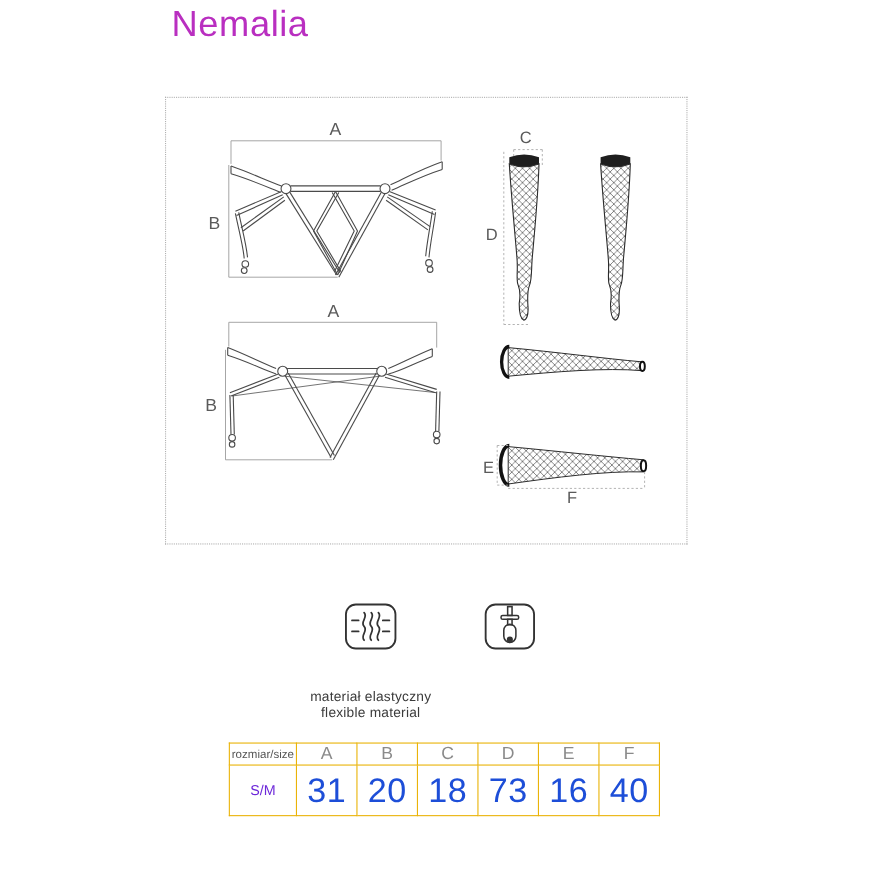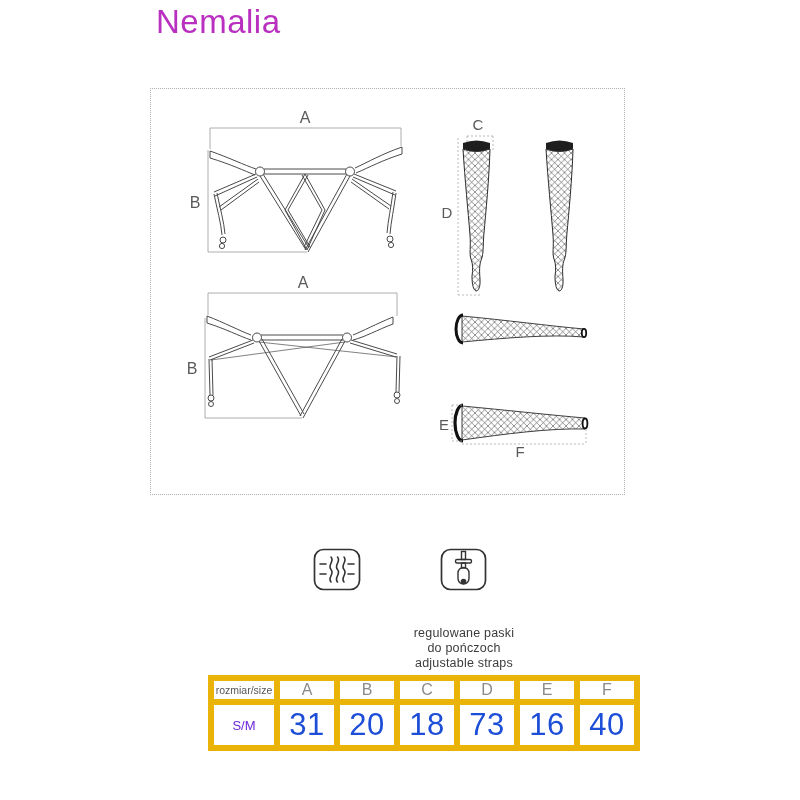--- a/index.html
+++ b/index.html
@@ -8,21 +8,21 @@
   .title{position:absolute;left:156px;top:0px;margin:0;font-size:33px;font-weight:400;
          letter-spacing:.5px;color:#b92fc0;line-height:44px;}
   .diagram-box{position:absolute;left:150px;top:88px;width:473px;height:405px;
                border:1px dotted #b0b0b0;}
   .diagram-svg{position:absolute;left:150px;top:88px;}
   .feature-icon{position:absolute;}
   .feature-label{position:absolute;text-align:center;font-size:12.5px;line-height:15px;
                  color:#3c3c3c;letter-spacing:.2px;}
   .size-table{position:absolute;left:208px;top:675px;border-collapse:collapse;
               table-layout:fixed;}
-  .size-table td,.size-table th{border:6px solid #eab308;text-align:center;vertical-align:middle;
+  .size-table td,.size-table th{border:1px solid #eab308;text-align:center;vertical-align:middle;
               padding:0;font-weight:400;}
   .col-size{width:60px;}
   .col-dim{width:54px;}
   .hdr-row{height:20px;}
   .hdr-label{font-size:10.5px;color:#555;}
   .hdr-letter{font-size:16px;color:#8a8a8a;}
   .data-row{height:46px;}
   .row-label{font-size:13px;color:#6d28d9;}
   .num{font-size:31px;color:#1d4ed8;letter-spacing:.5px;}
   text{font-family:"Liberation Sans",sans-serif;}
@@ -196,26 +196,25 @@
     <rect x="1.5" y="1.5" width="44" height="40" rx="9" fill="none" stroke="#333" stroke-width="1.7"></rect>
     <g stroke="#333" stroke-width="1.4" fill="none">
       <rect x="21.5" y="3.5" width="4" height="8"></rect>
       <rect x="15.5" y="11.5" width="16" height="3.5" rx="1.5"></rect>
       <rect x="21.5" y="15" width="4" height="5"></rect>
       <rect x="18" y="19.5" width="11" height="16.5" rx="5.5"></rect>
     </g>
     <circle cx="23.5" cy="33.5" r="2.8" fill="#333"></circle>
   </svg>
 
-
-  <div class="feature-label" style="left:384px;top:626px;width:160px;">
-    <div>regulowane paski</div>
-    <div>do pończoch</div>
-    <div>adjustable straps</div>
+  <div class="feature-label" style="left:257px;top:626px;width:160px;">
+    <div>materiał elastyczny</div>
+    <div>flexible material</div>
   </div>
+
 
   <table class="size-table">
     <tbody>
         <tr class="hdr-row">
       <th class="col-size hdr-label">rozmiar/size</th>
       <th class="col-dim hdr-letter">A</th>
       <th class="col-dim hdr-letter">B</th>
       <th class="col-dim hdr-letter">C</th>
       <th class="col-dim hdr-letter">D</th>
       <th class="col-dim hdr-letter">E</th>

